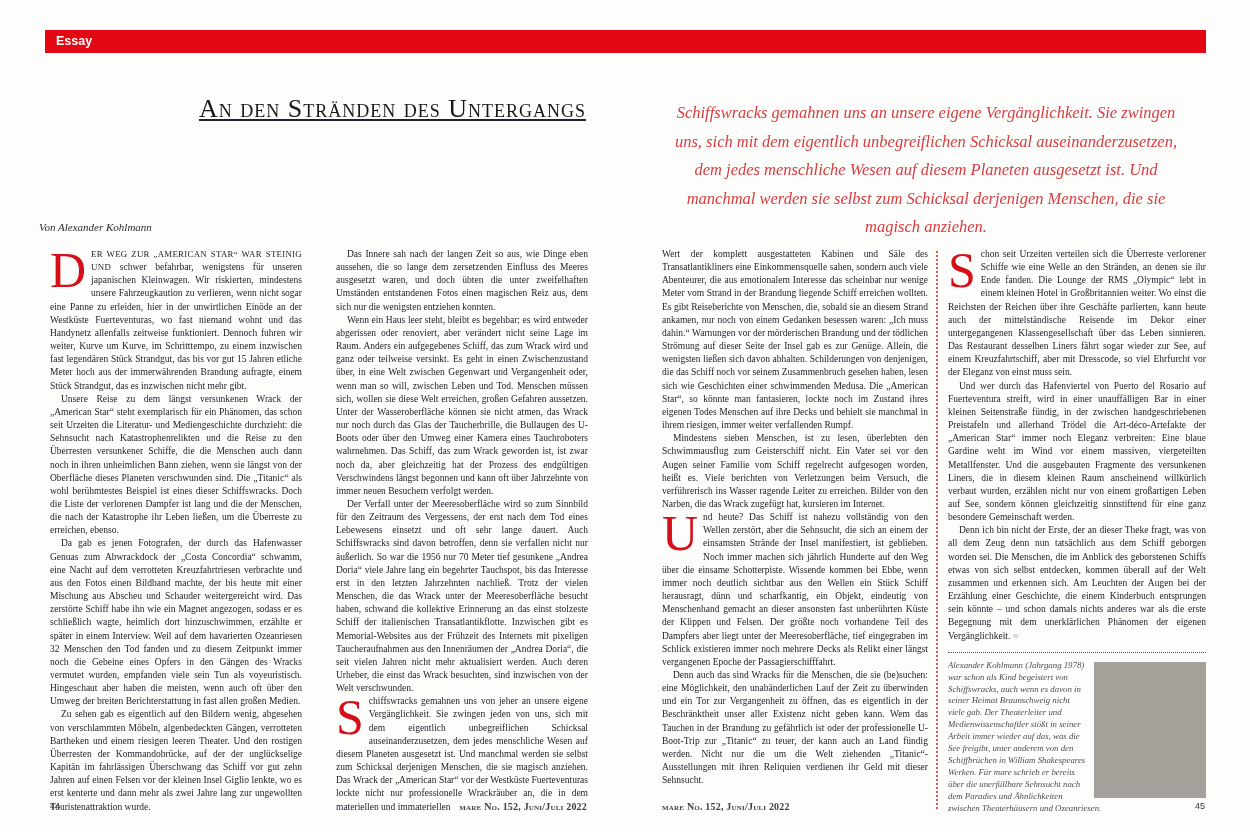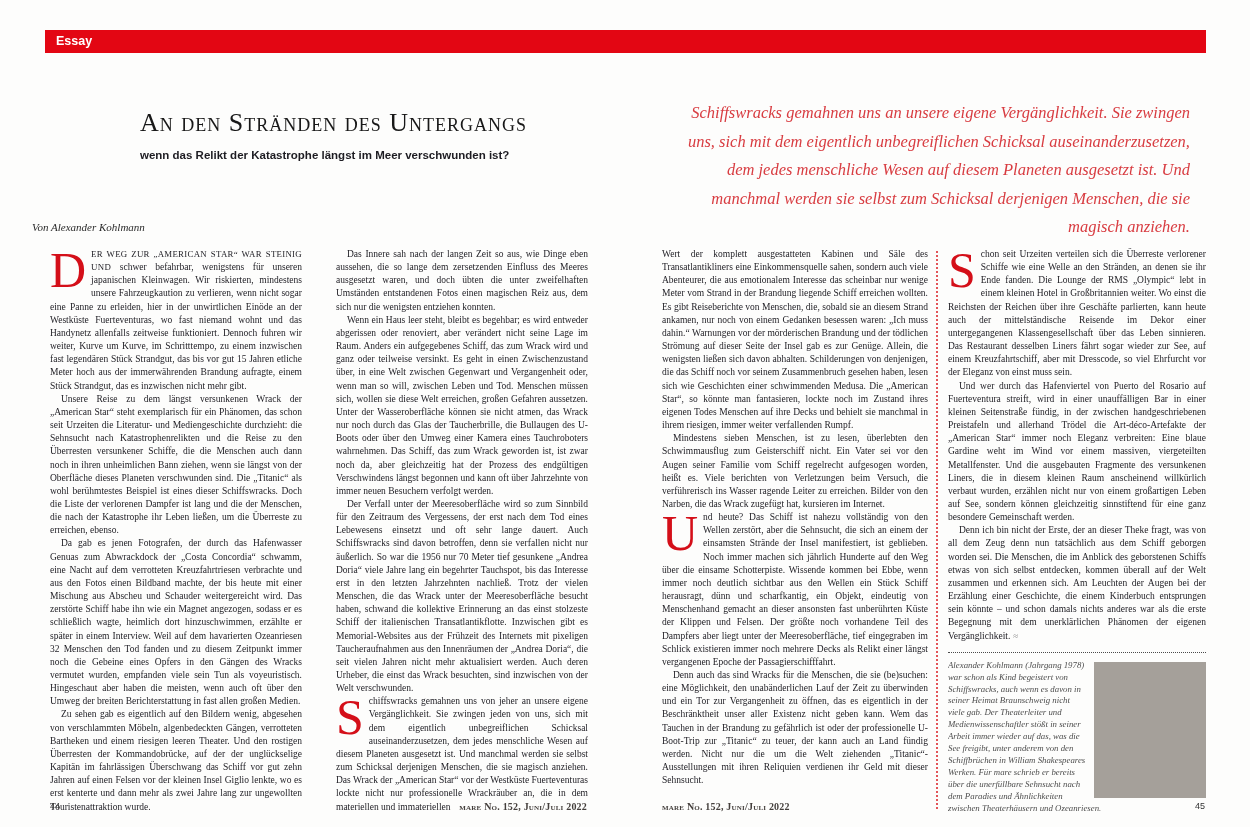--- a/index.html
+++ b/index.html
@@ -5,29 +5,29 @@
   html,body{margin:0;padding:0;background:#ffffff;}
   .spread{position:relative;width:1250px;height:827px;background:#fdfdfc;overflow:hidden;
           font-family:"Liberation Serif", serif;color:#232228;}
 
   
   .section-bar{position:absolute;left:45px;top:30px;width:1161px;height:23px;background:#e30613;}
   .section-bar .label{color:#ffffff;font-family:"Liberation Sans", sans-serif;font-weight:bold;
           font-size:12.5px;line-height:23px;padding-left:11px;display:block;}
 
   
-  .title-block{position:absolute;left:140px;top:108px;width:446px;text-align:left;}
+  .title-block{position:absolute;left:140px;top:94px;width:446px;text-align:right;text-decoration:underline;}
   .title-block h1{margin:0;font-weight:normal;font-variant:small-caps;font-size:26px;
           letter-spacing:1px;color:#181818;font-family:"Liberation Serif", serif;}
   .subtitle{margin-top:9px;font-family:"Liberation Sans", sans-serif;font-weight:bold;
           font-size:11.5px;line-height:16px;color:#1d1c22;}
-  .byline{position:absolute;left:32px;top:221px;font-style:italic;font-size:11px;color:#2a2a2a;}
+  .byline{position:absolute;left:39px;top:221px;font-style:italic;font-size:11px;color:#2a2a2a;}
 
   
-  .pull-quote{position:absolute;left:662px;top:99px;width:528px;text-align:right;
+  .pull-quote{position:absolute;left:662px;top:99px;width:528px;text-align:center;
           font-style:italic;font-size:16.5px;line-height:28.5px;color:#d83c41;}
 
   
   .col{position:absolute;top:248px;height:566px;overflow:hidden;
        font-size:9.5px;line-height:13.15px;text-align:justify;}
   #col-l1{left:50px;width:252px;}
   #col-l2{left:336px;width:252px;}
   #col-r1{left:662px;width:266px;}
   #col-r2{left:948px;width:258px;}
   .para{margin:0;}
@@ -64,21 +64,20 @@
 
 <div class="spread">
 
   <div class="section-bar">
     <span class="label">Essay</span>
   </div>
 
   <div class="title-block">
     <h1>An den Stränden des Untergangs</h1>
     <div class="subtitle">
-      <div>wenn das Relikt der Katastrophe längst im Meer verschwunden ist?</div>
     </div>
   </div>
   <div class="byline">Von Alexander Kohlmann</div>
 
   <div class="pull-quote">Schiffswracks gemahnen uns an unsere eigene Vergänglichkeit. Sie zwingen uns, sich mit dem eigentlich unbegreiflichen Schicksal auseinanderzusetzen, dem jedes menschliche Wesen auf diesem Planeten ausgesetzt ist. Und manchmal werden sie selbst zum Schicksal derjenigen Menschen, die sie magisch anziehen.</div>
 
   <div class="col" id="col-l1">
     <p class="para"><span class="dropcap">D</span><span class="lead">er Weg zur „American Star“ war steinig und </span><span>schwer befahrbar, wenigstens für unseren japanischen Kleinwagen. Wir riskierten, mindestens unsere Fahrzeugkaution zu verlieren, wenn nicht sogar eine Panne zu erleiden, hier in der unwirtlichen Einöde an der Westküste Fuerteventuras, wo fast niemand wohnt und das Handynetz allenfalls zeitweise funktioniert. Dennoch fuhren wir weiter, Kurve um Kurve, im Schritttempo, zu einem inzwischen fast legendären Stück Strandgut, das bis vor gut 15 Jahren etliche Meter hoch aus der immerwährenden Brandung aufragte, einem Stück Strandgut, das es inzwischen nicht mehr gibt.</span></p>
     <p class="para indent"><span>Unsere Reise zu dem längst versunkenen Wrack der „American Star“ steht exemplarisch für ein Phänomen, das schon seit Urzeiten die Literatur- und Mediengeschichte durchzieht: die Sehnsucht nach Katastrophenrelikten und die Reise zu den Überresten versunkener Schiffe, die die Menschen auch dann noch in ihren unheimlichen Bann ziehen, wenn sie längst von der Oberfläche dieses Planeten verschwunden sind. Die „Titanic“ als wohl berühmtestes Beispiel ist eines dieser Schiffswracks. Doch die Liste der verlorenen Dampfer ist lang und die der Menschen, die nach der Katastrophe ihr Leben ließen, um die Überreste zu erreichen, ebenso.</span></p>
     <p class="para indent"><span>Da gab es jenen Fotografen, der durch das Hafenwasser Genuas zum Abwrackdock der „Costa Concordia“ schwamm, eine Nacht auf dem verrotteten Kreuzfahrtriesen verbrachte und aus den Fotos einen Bildband machte, der bis heute mit einer Mischung aus Abscheu und Schauder weitergereicht wird. Das zerstörte Schiff habe ihn wie ein Magnet angezogen, sodass er es schließlich wagte, heimlich dort hinzuschwimmen, erzählte er später in einem Interview. Weil auf dem havarierten Ozeanriesen 32 Menschen den Tod fanden und zu diesem Zeitpunkt immer noch die Gebeine eines Opfers in den Gängen des Wracks vermutet wurden, empfanden viele sein Tun als voyeuristisch. Hingeschaut aber haben die meisten, wenn auch oft über den Umweg der breiten Berichterstattung in fast allen großen Medien.</span></p>

